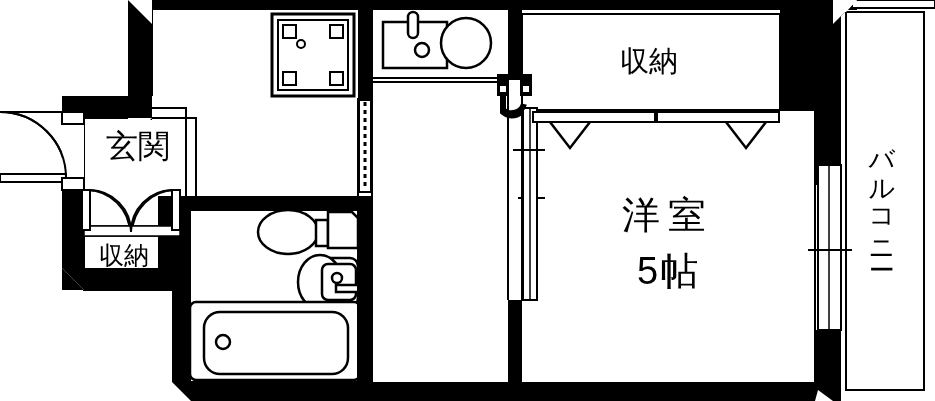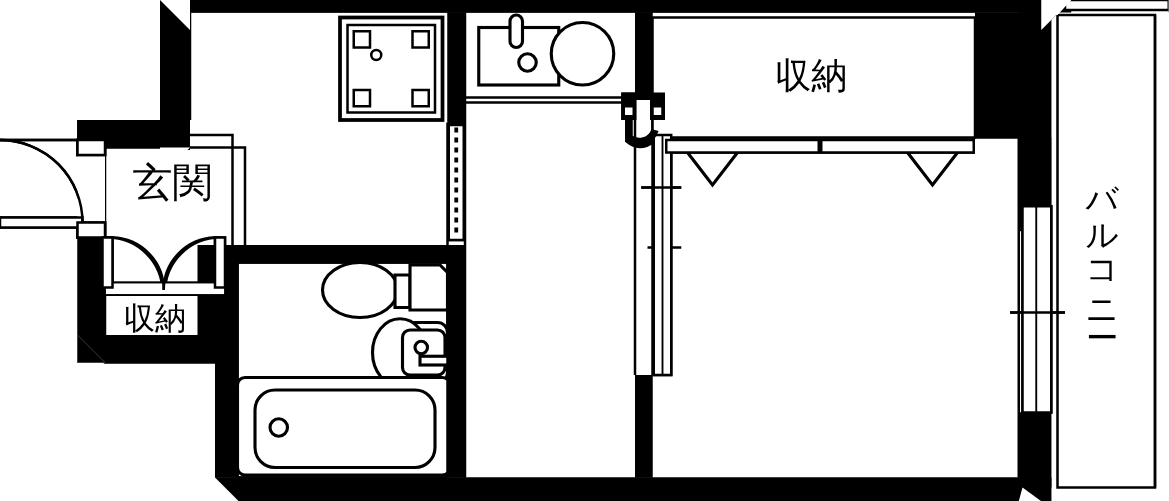--- a/index.html
+++ b/index.html
@@ -318,17 +318,19 @@
       <path d="M172,190 A42,42 0 0,0 131,232" fill="none" stroke="#000000" stroke-width="2"></path>
     </g>
   </svg>
 
   <div class="room-label" style="left:106px; top:130px; font-size:32px;">玄関</div>
 
   <div class="room-label" style="left:99px; top:242px; font-size:25px;">収納</div>
 
   <div class="room-label" style="left:620px; top:46px; font-size:29px;">収納</div>
 
-
+  <div class="room-label" style="left:622px; top:196px; font-size:38px; letter-spacing:8px;">洋室</div>
+
+  <div class="room-label" style="left:637px; top:252px; font-size:38px; letter-spacing:2px;">5帖</div>
 
   <div class="room-label vertical-label" style="left:868px; top:130px; font-size:26px;">バルコニー</div>
 
 </div>
 
 </body></html>

